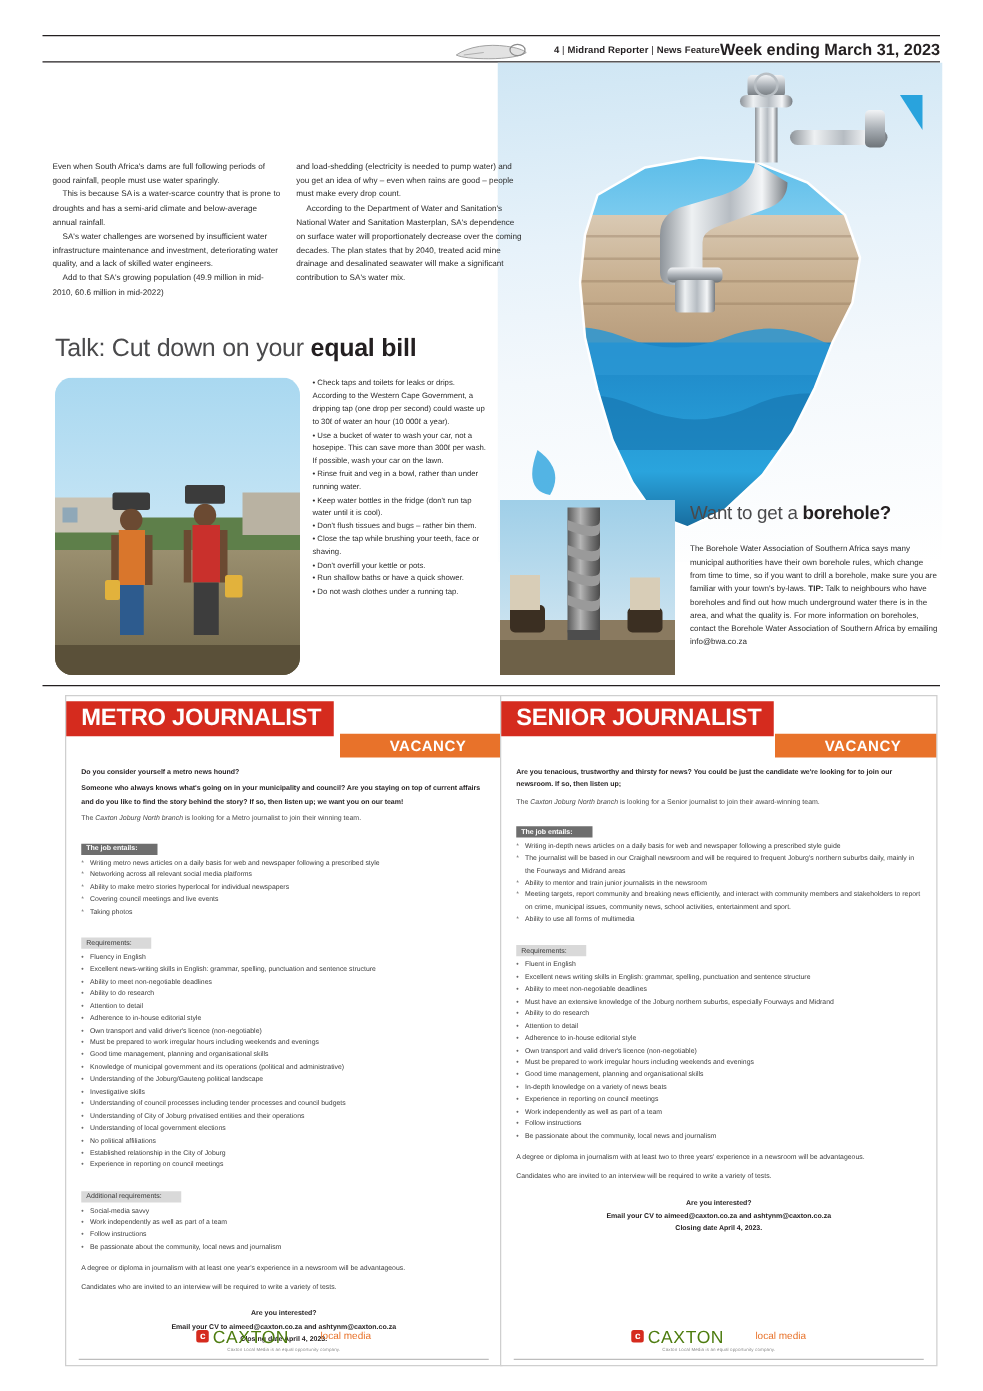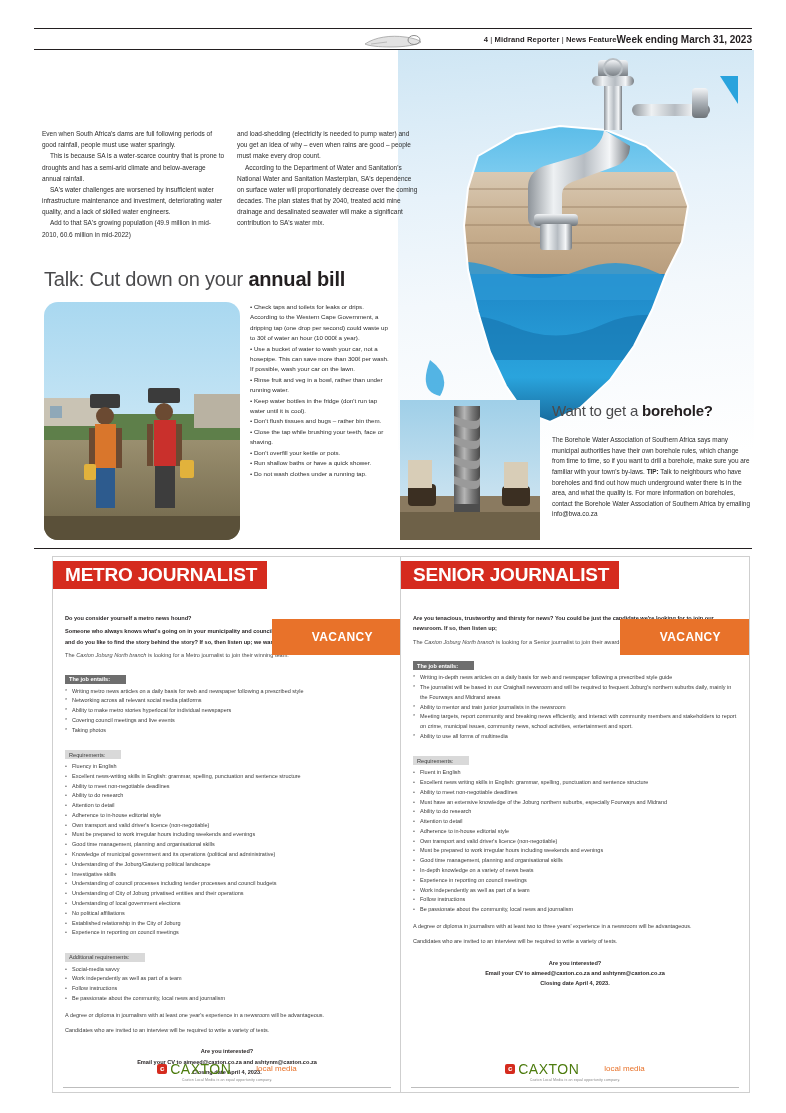--- a/index.html
+++ b/index.html
@@ -13,21 +13,21 @@
   .page{position:relative;width:786px;height:1113px;}
 
   
   .masthead{
     position:absolute;left:34px;top:28px;width:718px;height:20px;
     border-top:1.6px solid #231f20;border-bottom:1.6px solid #231f20;
     display:flex;align-items:center;justify-content:flex-end;
   }
   .masthead .left{font-size:7.6px;font-weight:700;letter-spacing:.1px;color:#231f20;}
   .masthead .left .sep{font-weight:400;}
-  .masthead .right{font-size:10px;font-weight:700;color:#231f20;}
+  .masthead .right{font-size:13px;font-weight:700;color:#231f20;}
   .masthead .tap-deco{
     position:absolute;left:50%;transform:translateX(-50%);top:4px;width:64px;height:16px;
     opacity:.8;
   }
 
   
   .headline{
     position:absolute;left:42px;top:52px;width:372px;
     font-size:25.5px;line-height:1.12;color:#3b3b3d;font-weight:300;
     letter-spacing:-.3px;
@@ -74,23 +74,23 @@
   .ad{position:absolute;top:556px;width:348px;height:535px;background:#fff;border:1px solid #cfcfcf;}
   .ad.left{left:52px;}
   .ad.right{left:400px;}
   .ad-band{position:relative;height:50px;}
   .ad-title{
     position:absolute;left:0;top:4px;height:28px;background:#d52b1e;color:#fff;
     display:flex;align-items:center;padding:0 10px 0 12px;
     font-size:19px;font-weight:700;letter-spacing:-.2px;
   }
   .ad-vac{
-    position:absolute;right:0;top:30px;height:36px;background:#e8722a;color:#fff;
+    position:absolute;right:0;top:30px;height:19px;background:#e8722a;color:#fff;
     display:flex;align-items:center;justify-content:flex-end;padding:0 28px 0 40px;
-    font-size:12px;font-weight:700;letter-spacing:.4px;margin-top:32px;
+    font-size:12px;font-weight:700;letter-spacing:.4px;
   }
   .ad-body{padding:6px 12px 0 12px;}
   .ad-body .intro{font-size:5.6px;line-height:1.85;font-weight:700;color:#231f20;margin:0 0 3px 0;}
   .ad-body .intro-italic{font-size:5.6px;line-height:1.8;color:#4a4a4a;margin:0 0 7px 0;}
   .ad-body .intro-italic i{font-style:italic;}
   .sec-head{
     display:inline-block;background:#6e6e6e;color:#fff;font-size:5.6px;font-weight:700;
     padding:1.5px 16px 1.5px 4px;margin:0 0 3px 0;
   }
   .sec-head.grey{background:#d9d9d9;color:#3a3a3a;font-weight:400;}
@@ -214,21 +214,21 @@
       <p class="ind">SA's water challenges are worsened by insufficient water infrastructure maintenance and investment, deteriorating water quality, and a lack of skilled water engineers.</p>
       <p class="ind">Add to that SA's growing population (49.9 million in mid-2010, 60.6 million in mid-2022)</p>
     </div>
     <div class="col">
       <p>and load-shedding (electricity is needed to pump water) and you get an idea of why – even when rains are good – people must make every drop count.</p>
       <p class="ind">According to the Department of Water and Sanitation's National Water and Sanitation Masterplan, SA's dependence on surface water will proportionately decrease over the coming decades. The plan states that by 2040, treated acid mine drainage and desalinated seawater will make a significant contribution to SA's water mix.</p>
     </div>
   </div>
 
   <div class="tips-title">
-    <span>Talk: Cut down on your </span><b>annual bill</b>
+    <span>Talk: Cut down on your </span><b>equal bill</b>
   </div>
 
   <div class="tips-photo">
     <svg viewBox="0 0 196 238" width="196" height="238">
       <defs>
         <linearGradient id="tsky" x1="0" y1="0" x2="0" y2="1">
           <stop offset="0%" stop-color="#a9d8f0"></stop>
             <stop offset="100%" stop-color="#e2f1f9"></stop>
         </linearGradient>
         <linearGradient id="tgrnd" x1="0" y1="0" x2="0" y2="1">

